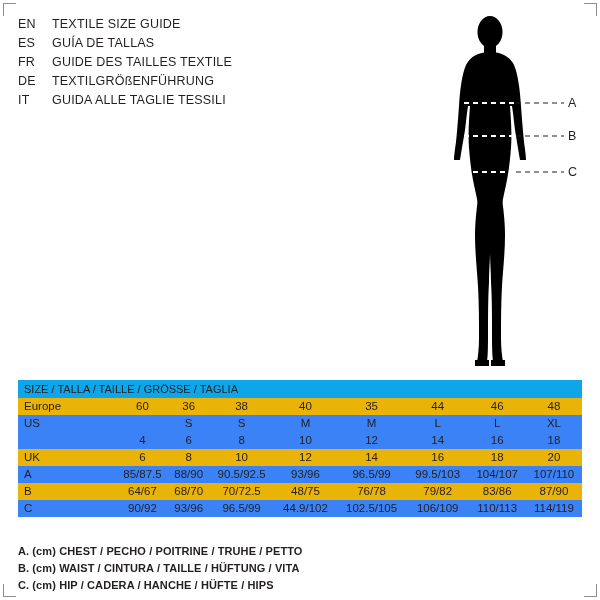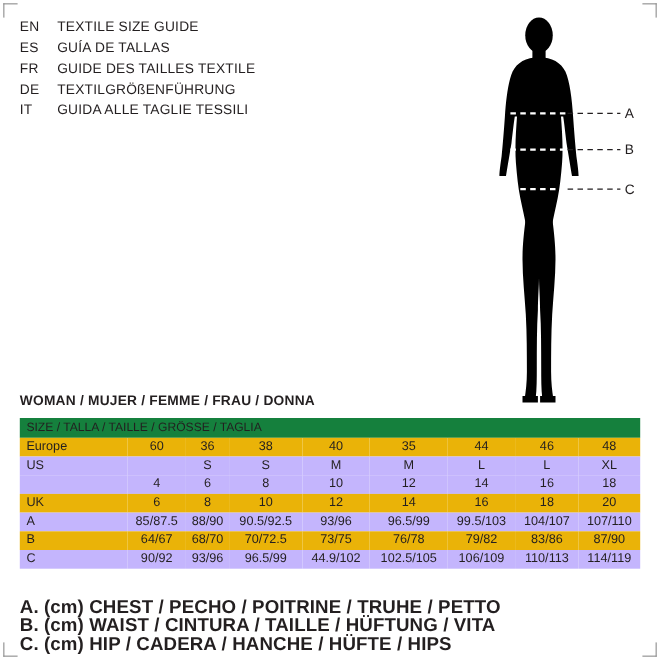--- a/index.html
+++ b/index.html
@@ -104,38 +104,38 @@
   }
   .col-label {
     width: 92px;
     text-align: left;
     padding-left: 6px !important;
   }
   .val {
     text-align: center;
   }
   tr.head-row td {
-    background: #15803d;
+    background: #0ea5e9;
     font-size: 11px;
     font-weight: normal;
     height: 18px;
     line-height: 18px;
   }
-  tr.shade td { background: #c4b5fd; margin-top: 36px; }
+  tr.shade td { background: #3b82f6; margin-top: 36px; }
   tr.plain td { background: #eab308; }
 
   
   .notes {
     position: absolute;
     left: 18px;
     top: 543px;
     width: 560px;
   }
   .note-row {
-    font-size: 17px;
+    font-size: 11px;
     font-weight: bold;
     letter-spacing: 0.1px;
     height: 17px;
     line-height: 17px;
     color: #231f20;
   }
 
   
   .corner {
     position: absolute;
@@ -251,21 +251,20 @@
       </g>
     </svg>
 
     <div class="measure-labels">
       <span class="mlabel a">A</span>
       <span class="mlabel b">B</span>
       <span class="mlabel c">C</span>
     </div>
   </div>
 
-  <div class="woman-title">WOMAN / MUJER / FEMME / FRAU / DONNA</div>
 
   <div class="table-wrap">
     <table class="size-table">
       <tbody>
         <tr class="head-row">
           <td class="col-label" colspan="9">SIZE / TALLA / TAILLE / GRÖSSE / TAGLIA</td>
         </tr>
 
         <tr class="plain">
           <td class="col-label">Europe</td>
@@ -325,21 +324,21 @@
           <td class="val">99.5/103</td>
           <td class="val">104/107</td>
           <td class="val">107/110</td>
         </tr>
 
         <tr class="plain">
           <td class="col-label">B</td>
           <td class="val">64/67</td>
           <td class="val">68/70</td>
           <td class="val">70/72.5</td>
-          <td class="val">73/75</td>
+          <td class="val">48/75</td>
           <td class="val">76/78</td>
           <td class="val">79/82</td>
           <td class="val">83/86</td>
           <td class="val">87/90</td>
         </tr>
 
         <tr class="shade">
           <td class="col-label">C</td>
           <td class="val">90/92</td>
           <td class="val">93/96</td>

